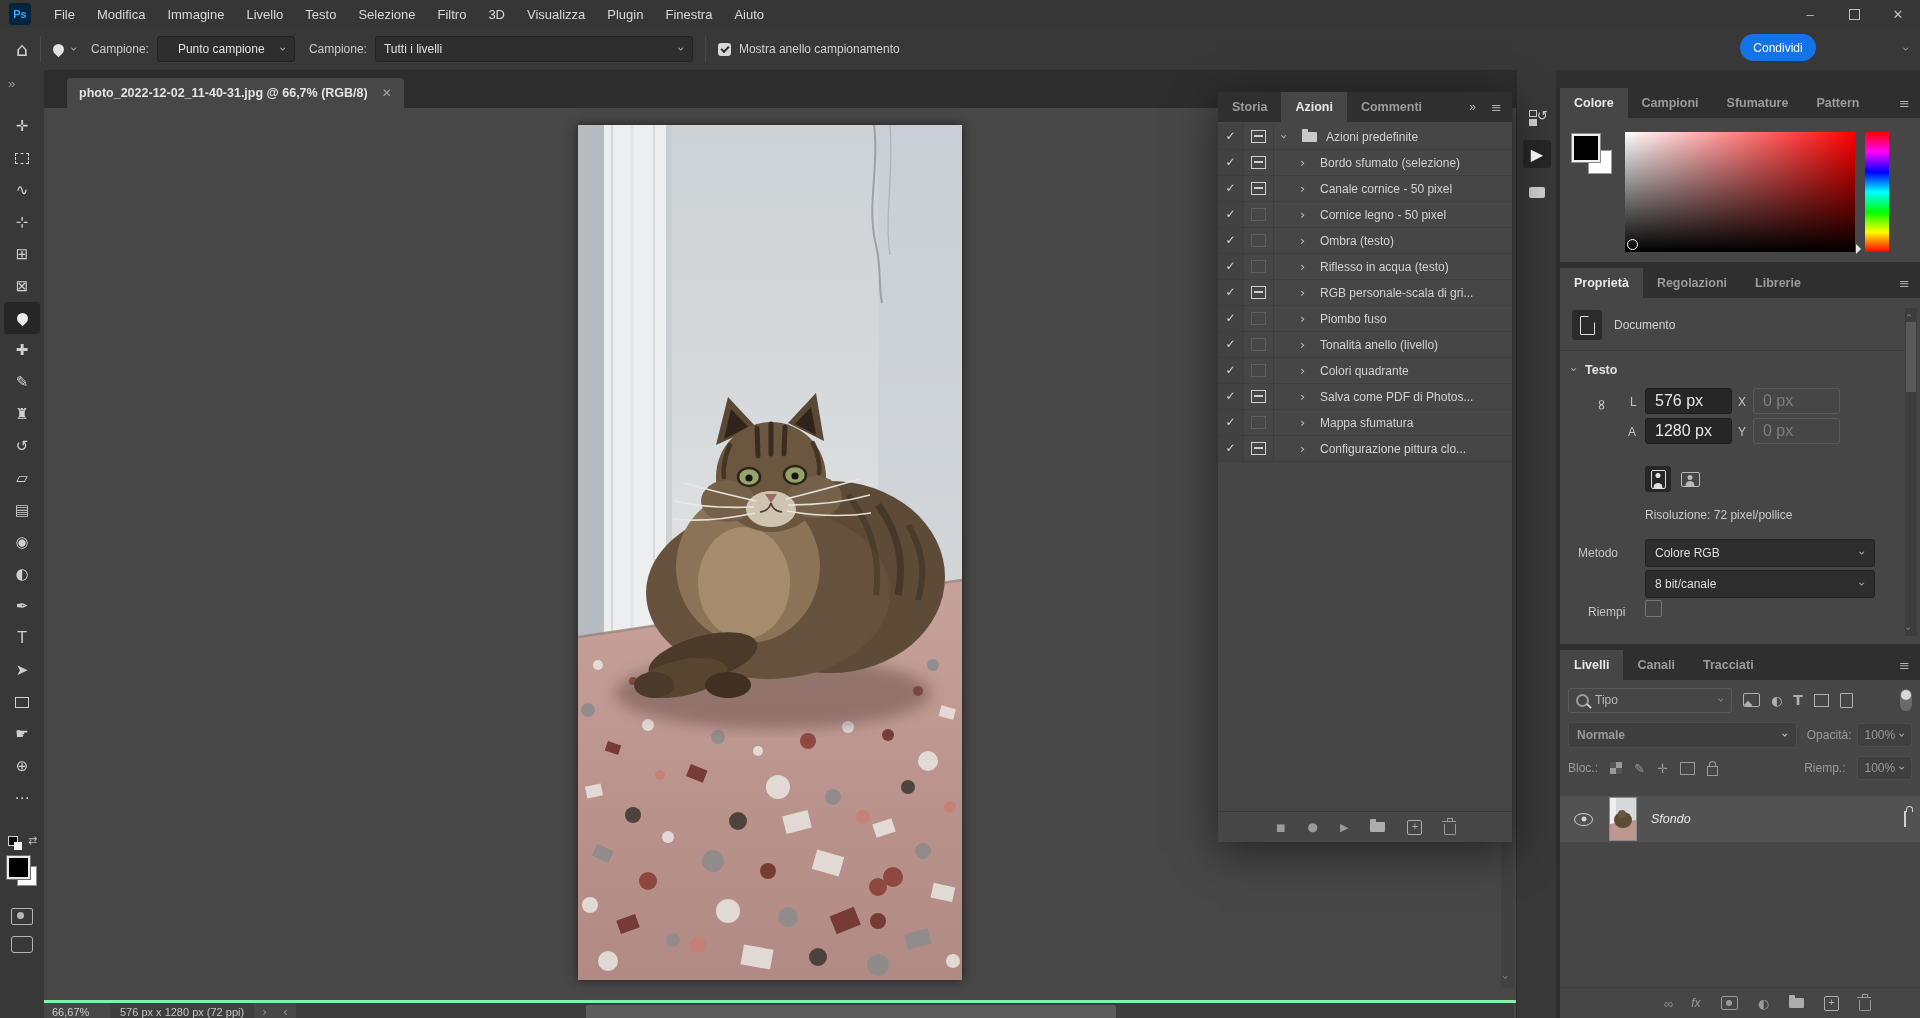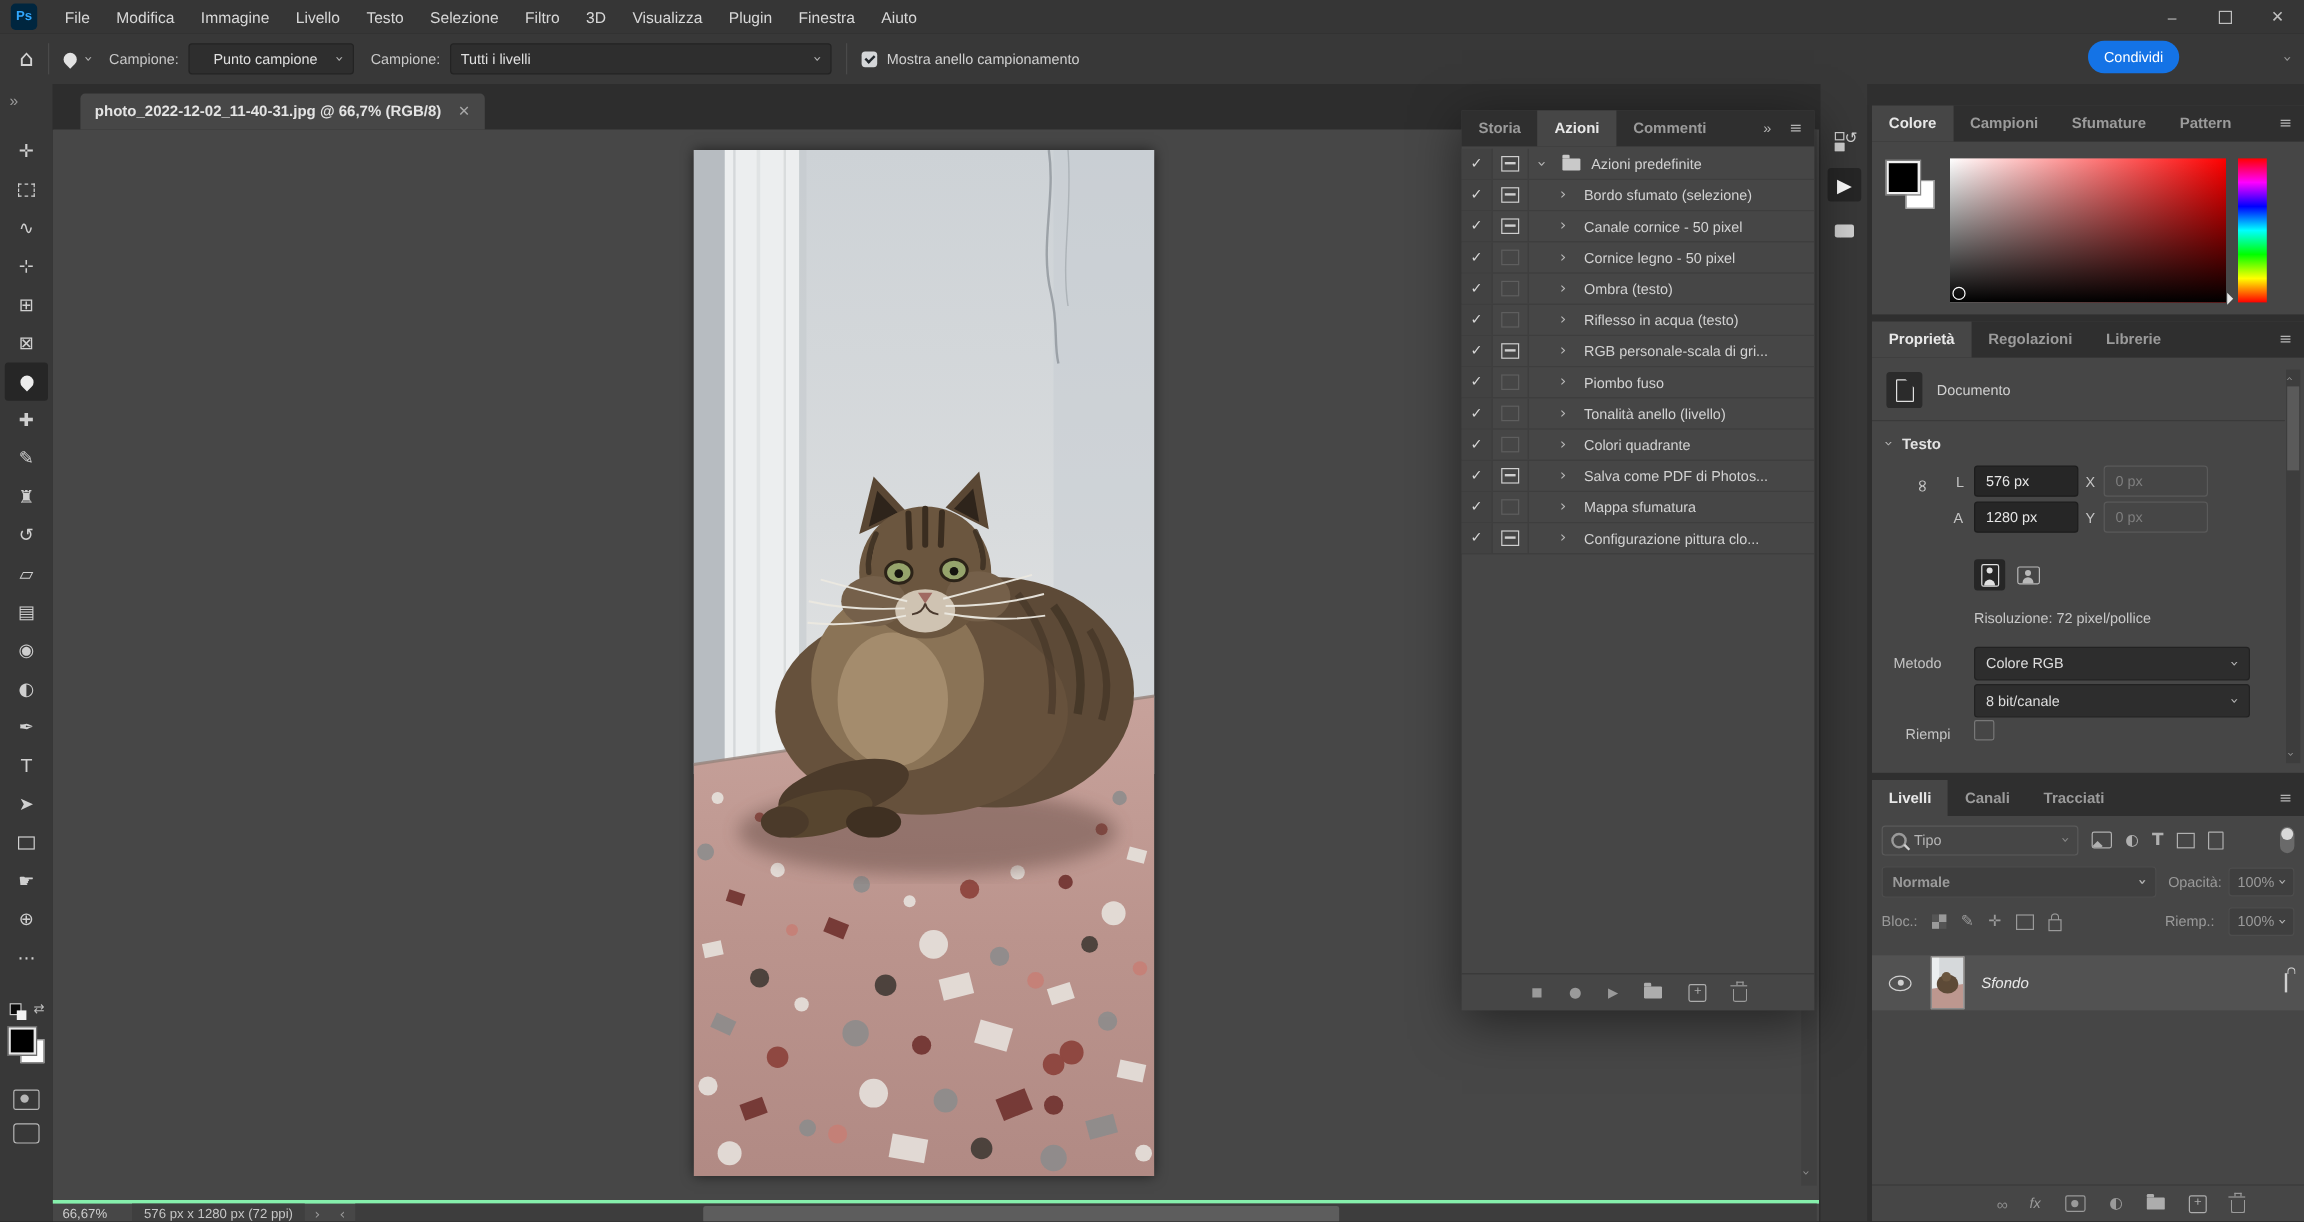--- a/index.html
+++ b/index.html
@@ -142,21 +142,21 @@
   .doc-row{position:absolute;left:12px;top:42px;display:flex;align-items:center;}
   .doc-ic{width:30px;height:30px;background:#2b2b2b;border-radius:3px;display:flex;align-items:center;justify-content:center;margin-right:12px;}
   .idoc{width:13px;height:17px;border:1.5px solid #e0e0e0;border-radius:1px;position:relative;}
   .idoc:after{content:'';position:absolute;right:-1.5px;top:-1.5px;border:4px solid #2b2b2b;border-left-color:transparent;border-bottom-color:transparent;}
   .props-divider{position:absolute;left:0;right:16px;top:82px;height:1px;background:#3a3a3a;}
   .tela-head{position:absolute;left:12px;top:94px;color:#e2e2e2;font-weight:bold;font-size:12.5px;display:flex;align-items:center;gap:8px;}
   .tela-head .c{transform:rotate(90deg);display:inline-block;color:#b5b5b5;font-weight:normal;}
   .chain{position:absolute;left:36px;top:128px;color:#c9c9c9;font-size:15px;transform:rotate(90deg);}
   .fld-label{position:absolute;color:#c4c4c4;font-size:12px;}
   .fld{position:absolute;width:76px;height:24px;background:#262626;border:1px solid #1d1d1d;border-radius:3px;
-       color:#e6e6e6;display:flex;align-items:center;padding-left:9px;font-size:12px;}
+       color:#e6e6e6;display:flex;align-items:center;padding-left:9px;font-size:16px;}
   .fld.disabled{background:transparent;border-color:#5a5a5a;color:#7e7e7e;}
   .orient{position:absolute;left:85px;top:198px;display:flex;gap:6px;}
   .obtn{width:26px;height:26px;border-radius:3px;display:flex;align-items:center;justify-content:center;}
   .obtn.active{background:#262626;}
   .oport{width:13px;height:17px;border:1.5px solid #e0e0e0;border-radius:2px;position:relative;overflow:hidden;}
   .oland{width:17px;height:13px;border:1.5px solid #b9b9b9;border-radius:2px;position:relative;overflow:hidden;}
   .oport:after,.oland:after{content:'';position:absolute;left:50%;transform:translateX(-50%);bottom:-4px;width:9px;height:9px;border-radius:50% 50% 0 0;background:#e0e0e0;}
   .oport:before,.oland:before{content:'';position:absolute;left:50%;transform:translateX(-50%);top:2px;width:5px;height:5px;border-radius:50%;background:#e0e0e0;}
   .oland:after{background:#b9b9b9;}.oland:before{background:#b9b9b9;}
   .res-line{position:absolute;left:85px;top:240px;color:#c8c8c8;font-size:12px;}

